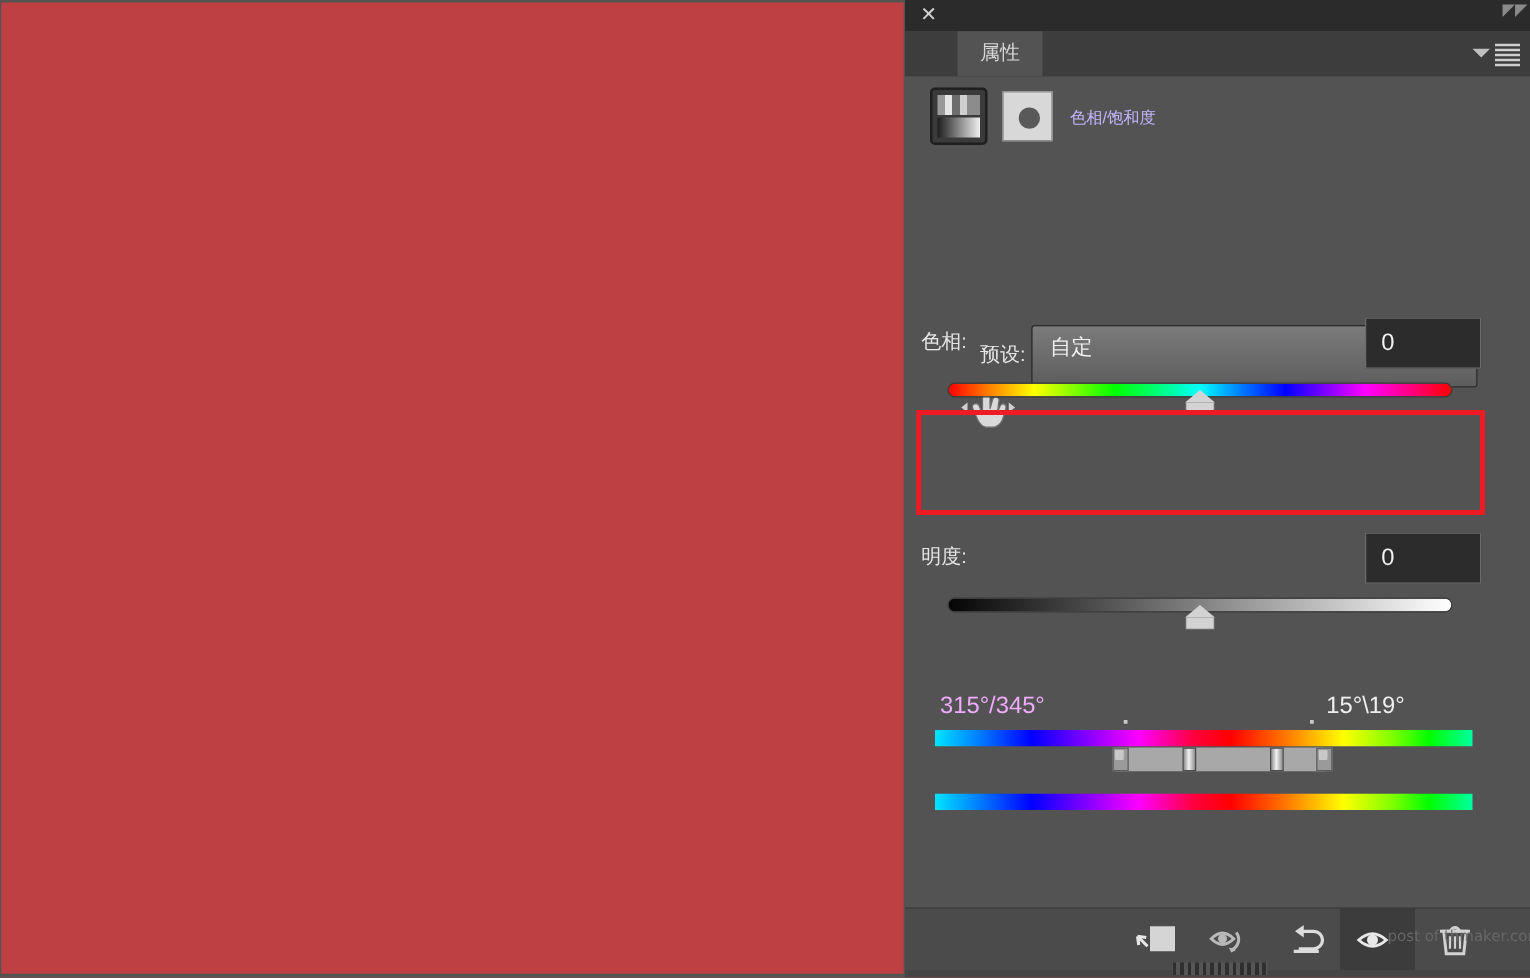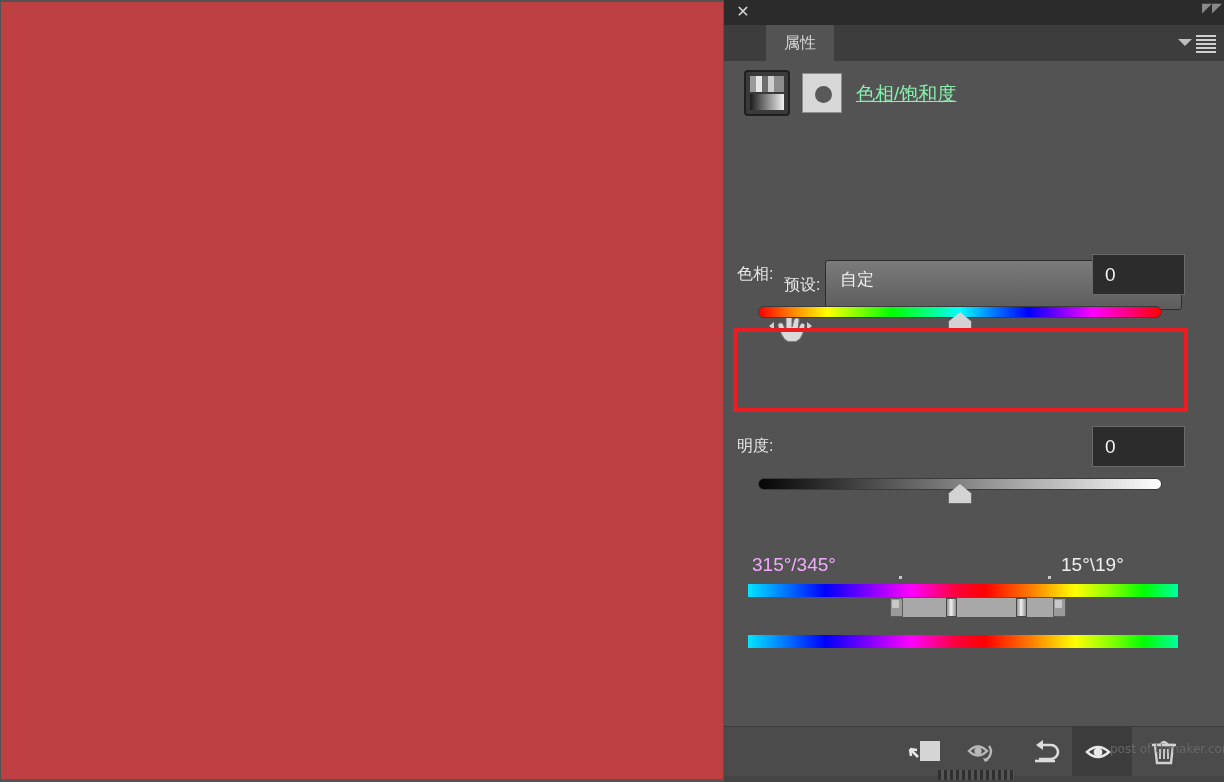--- a/index.html
+++ b/index.html
@@ -87,36 +87,36 @@
   #mask-thumb{
     position:absolute;left:78px;top:12px;width:40px;height:40px;
     background:#d8d8d8;border:1px solid #8d8d8d;box-sizing:border-box;
   }
   #mask-thumb .dot{
     position:absolute;left:12px;top:12px;width:17px;height:17px;
     border-radius:50%;background:#595959;
   }
   #adj-title{
     position:absolute;left:132px;top:0;height:65px;line-height:65px;
-    color:#86efac;font-size:19px;text-decoration:underline;
+    color:#c4b5fd;font-size:13px;
   }
 
   
   #panel-body{
     position:absolute;left:0;top:116px;width:500px;height:600px;
     background:#535353;
   }
 
   .row-label{color:#e6e6e6;font-size:16px;}
 
   
   .sel{
     position:absolute;height:50px;border-radius:3px;
     background:linear-gradient(180deg,#7b7b7b,#5d5d5d);
-    border:1px solid #2d2d2d;box-sizing:border-box;cursor:pointer;
+    border:1px solid #2d2d2d;box-sizing:border-box;cursor:pointer;font-family:Liberation Mono, monospace;
   }
   .sel .val{
     position:absolute;left:14px;top:0;height:38px;line-height:38px;
     color:#f0f0f0;font-size:17px;
   }
   .sel .arrows{position:absolute;right:10px;top:9px;width:12px;height:20px;}
   .sel .arrows .up,.sel .arrows .dn{
     position:absolute;left:0;width:0;height:0;
     border-left:6px solid transparent;border-right:6px solid transparent;
   }

